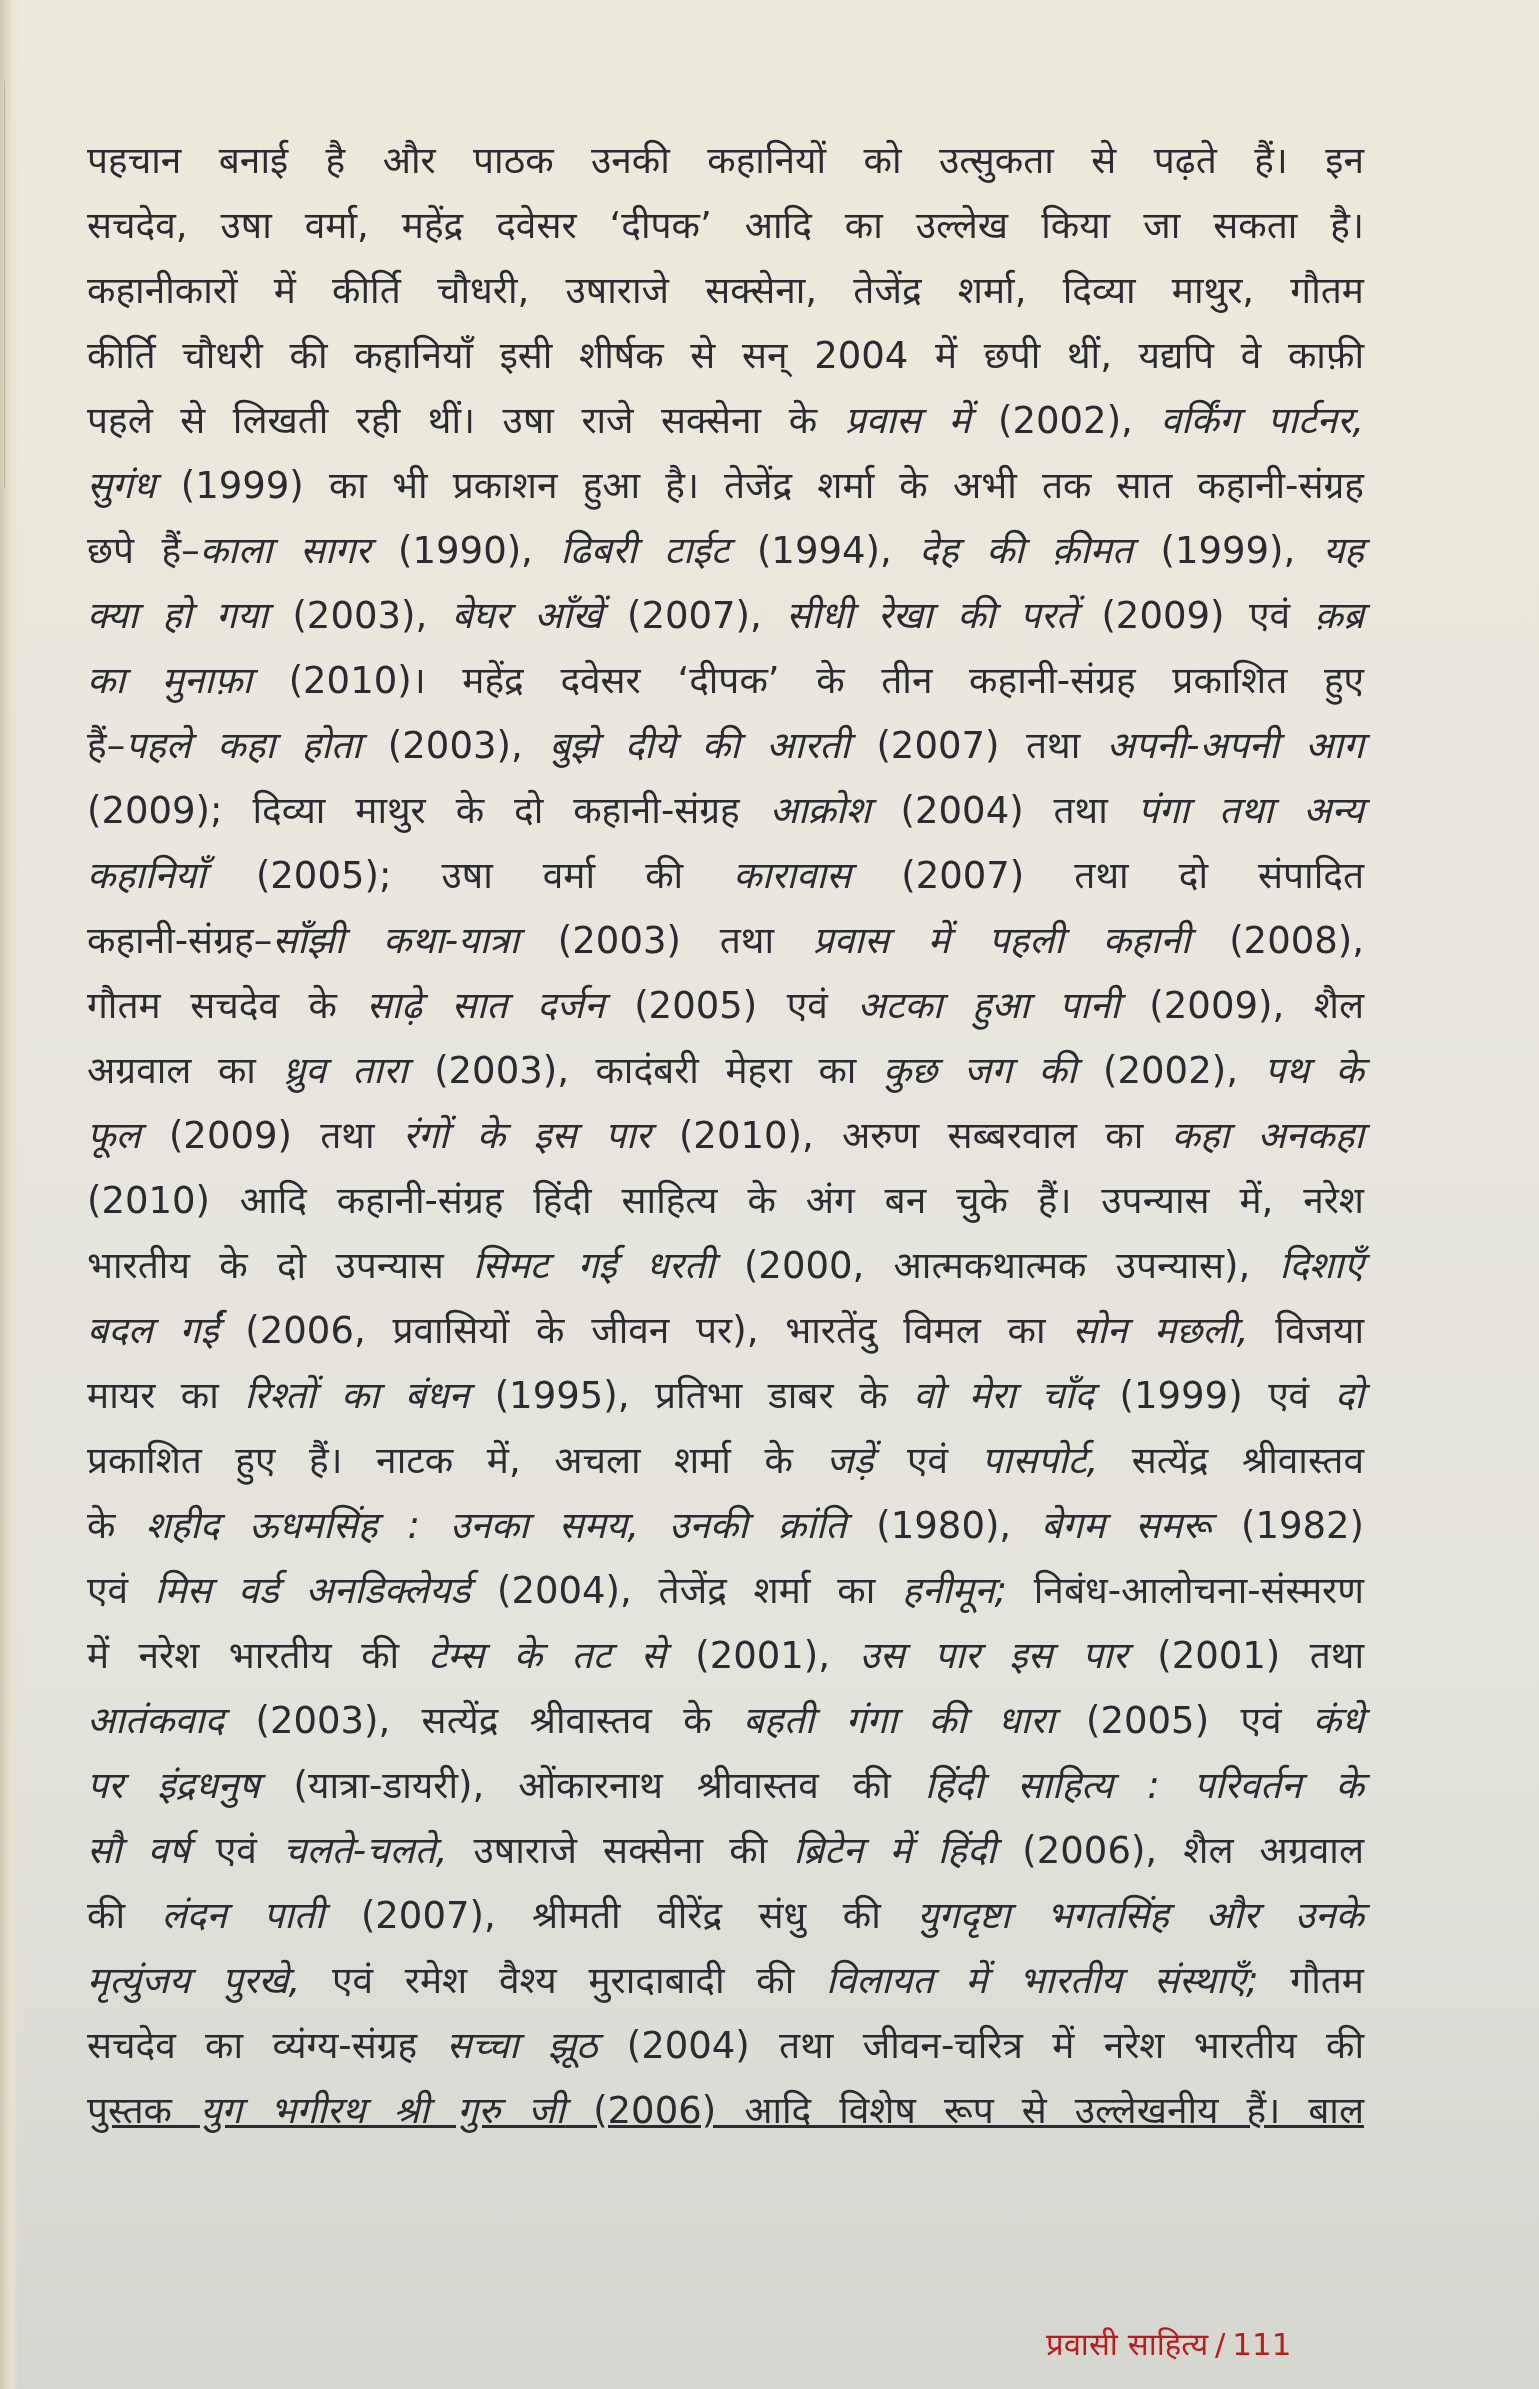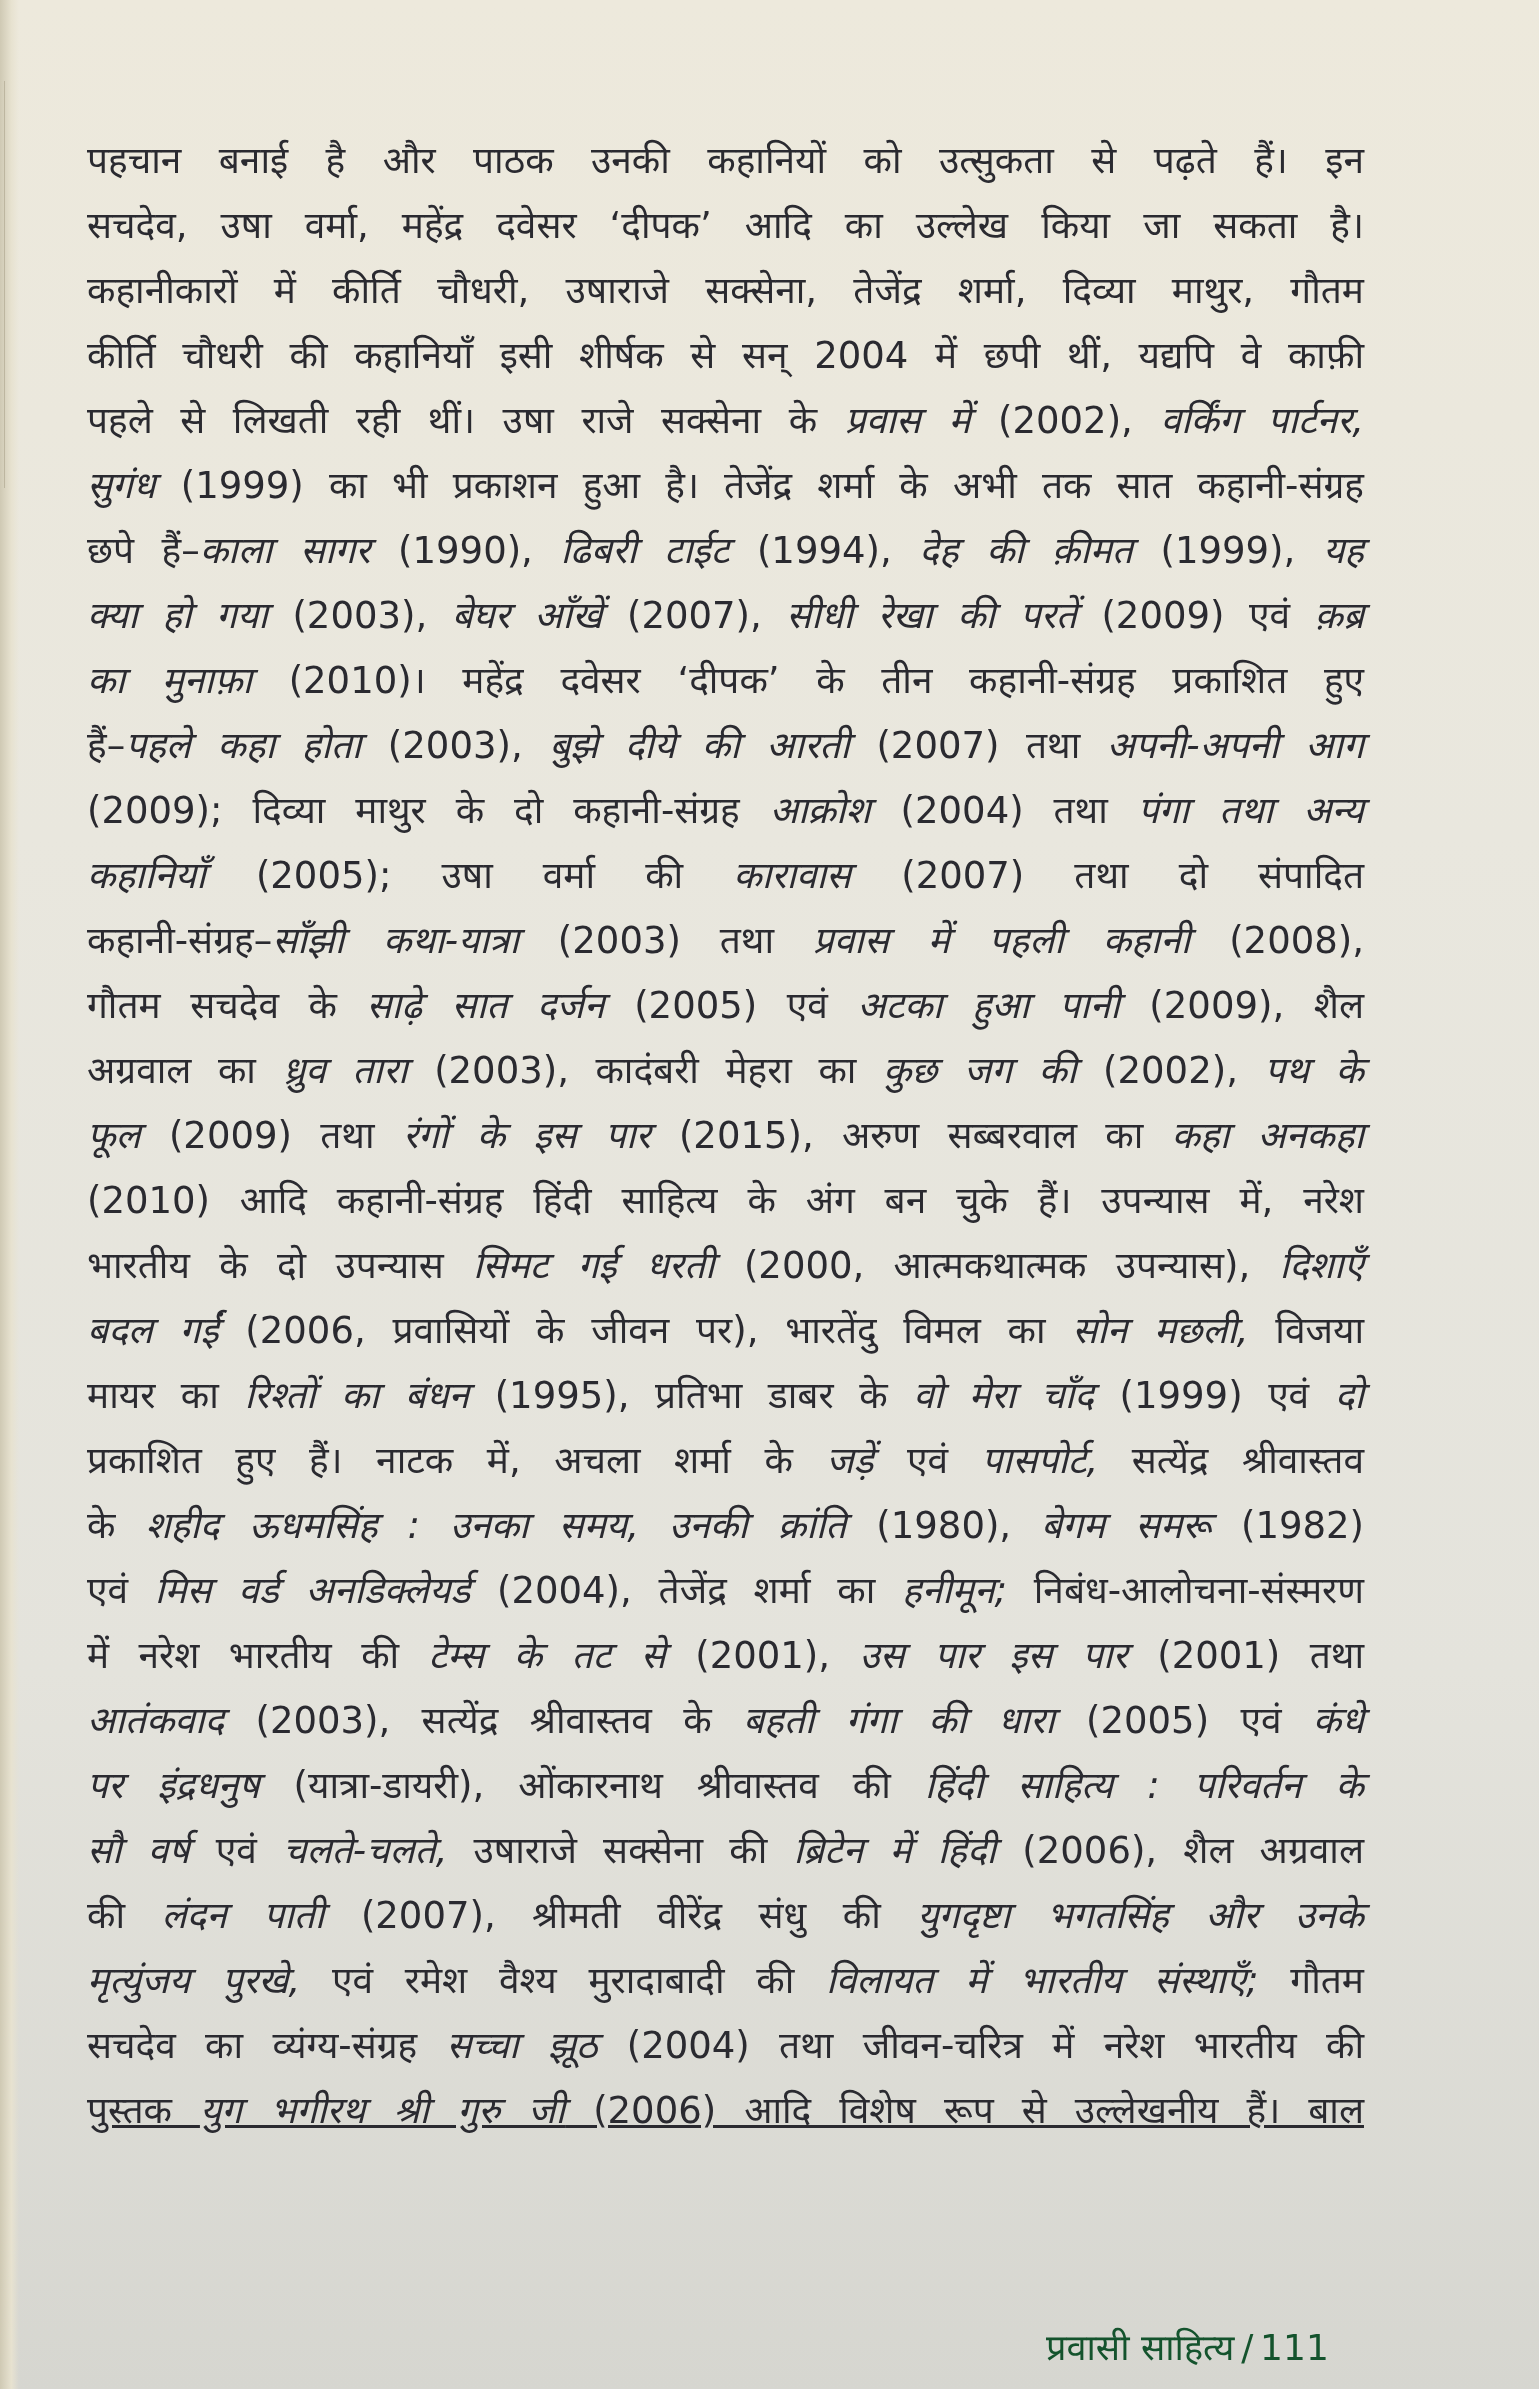--- a/index.html
+++ b/index.html
@@ -51,22 +51,22 @@
       text-align-last: justify;
       text-decoration: underline;
     }
     .seg-i {
       font-style: italic;
     }
     .footer {
       position: absolute;
       left: 1046px;
       top: 2322px;
-      font-size: 36px;
-      color: #14532d;
+      font-size: 31px;
+      color: #b91c1c;
       white-space: nowrap;
     }
     .footer .sep {
       margin: 0 6.8px;
     }
   </style>
 </head>
 <body>
 
 <div class="spine-shadow"></div>
@@ -82,21 +82,21 @@
       <span class="line"><span class="seg-i">सुगंध</span><span> (1999) का भी प्रकाशन हुआ है। तेजेंद्र शर्मा के अभी तक सात कहानी-संग्रह</span></span>
       <span class="line"><span>छपे हैं–</span><span class="seg-i">काला सागर</span><span> (1990), </span><span class="seg-i">ढिबरी टाईट</span><span> (1994), </span><span class="seg-i">देह की क़ीमत</span><span> (1999), </span><span class="seg-i">यह</span></span>
       <span class="line"><span class="seg-i">क्या हो गया</span><span> (2003), </span><span class="seg-i">बेघर आँखें</span><span> (2007), </span><span class="seg-i">सीधी रेखा की परतें</span><span> (2009) एवं </span><span class="seg-i">क़ब्र</span></span>
       <span class="line"><span class="seg-i">का मुनाफ़ा</span><span> (2010)। महेंद्र दवेसर ‘दीपक’ के तीन कहानी-संग्रह प्रकाशित हुए</span></span>
       <span class="line"><span>हैं–</span><span class="seg-i">पहले कहा होता</span><span> (2003), </span><span class="seg-i">बुझे दीये की आरती</span><span> (2007) तथा </span><span class="seg-i">अपनी-अपनी आग</span></span>
       <span class="line"><span>(2009); दिव्या माथुर के दो कहानी-संग्रह </span><span class="seg-i">आक्रोश</span><span> (2004) तथा </span><span class="seg-i">पंगा तथा अन्य</span></span>
       <span class="line"><span class="seg-i">कहानियाँ</span><span> (2005); उषा वर्मा की </span><span class="seg-i">कारावास</span><span> (2007) तथा दो संपादित</span></span>
       <span class="line"><span>कहानी-संग्रह–</span><span class="seg-i">साँझी कथा-यात्रा</span><span> (2003) तथा </span><span class="seg-i">प्रवास में पहली कहानी</span><span> (2008),</span></span>
       <span class="line"><span>गौतम सचदेव के </span><span class="seg-i">साढ़े सात दर्जन</span><span> (2005) एवं </span><span class="seg-i">अटका हुआ पानी</span><span> (2009), शैल</span></span>
       <span class="line"><span>अग्रवाल का </span><span class="seg-i">ध्रुव तारा</span><span> (2003), कादंबरी मेहरा का </span><span class="seg-i">कुछ जग की</span><span> (2002), </span><span class="seg-i">पथ के</span></span>
-      <span class="line"><span class="seg-i">फूल</span><span> (2009) तथा </span><span class="seg-i">रंगों के इस पार</span><span> (2015), अरुण सब्बरवाल का </span><span class="seg-i">कहा अनकहा</span></span>
+      <span class="line"><span class="seg-i">फूल</span><span> (2009) तथा </span><span class="seg-i">रंगों के इस पार</span><span> (2010), अरुण सब्बरवाल का </span><span class="seg-i">कहा अनकहा</span></span>
       <span class="line"><span>(2010) आदि कहानी-संग्रह हिंदी साहित्य के अंग बन चुके हैं। उपन्यास में, नरेश</span></span>
       <span class="line"><span>भारतीय के दो उपन्यास </span><span class="seg-i">सिमट गई धरती</span><span> (2000, आत्मकथात्मक उपन्यास), </span><span class="seg-i">दिशाएँ</span></span>
       <span class="line"><span class="seg-i">बदल गईं</span><span> (2006, प्रवासियों के जीवन पर), भारतेंदु विमल का </span><span class="seg-i">सोन मछली,</span><span> विजया</span></span>
       <span class="line"><span>मायर का </span><span class="seg-i">रिश्तों का बंधन</span><span> (1995), प्रतिभा डाबर के </span><span class="seg-i">वो मेरा चाँद</span><span> (1999) एवं </span><span class="seg-i">दो</span></span>
       <span class="line"><span>प्रकाशित हुए हैं। नाटक में, अचला शर्मा के </span><span class="seg-i">जड़ें</span><span> एवं </span><span class="seg-i">पासपोर्ट,</span><span> सत्येंद्र श्रीवास्तव</span></span>
       <span class="line"><span>के </span><span class="seg-i">शहीद ऊधमसिंह : उनका समय, उनकी क्रांति</span><span> (1980), </span><span class="seg-i">बेगम समरू</span><span> (1982)</span></span>
       <span class="line"><span>एवं </span><span class="seg-i">मिस वर्ड अनडिक्लेयर्ड</span><span> (2004), तेजेंद्र शर्मा का </span><span class="seg-i">हनीमून;</span><span> निबंध-आलोचना-संस्मरण</span></span>
       <span class="line"><span>में नरेश भारतीय की </span><span class="seg-i">टेम्स के तट से</span><span> (2001), </span><span class="seg-i">उस पार इस पार</span><span> (2001) तथा</span></span>
       <span class="line"><span class="seg-i">आतंकवाद</span><span> (2003), सत्येंद्र श्रीवास्तव के </span><span class="seg-i">बहती गंगा की धारा</span><span> (2005) एवं </span><span class="seg-i">कंधे</span></span>
       <span class="line"><span class="seg-i">पर इंद्रधनुष</span><span> (यात्रा-डायरी), ओंकारनाथ श्रीवास्तव की </span><span class="seg-i">हिंदी साहित्य : परिवर्तन के</span></span>

